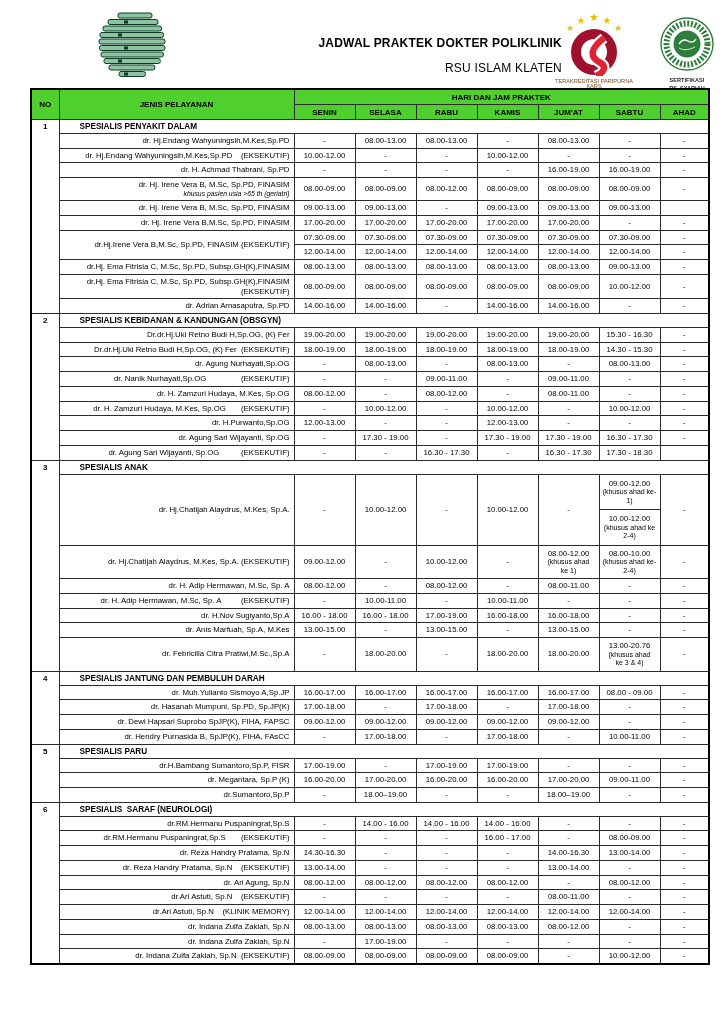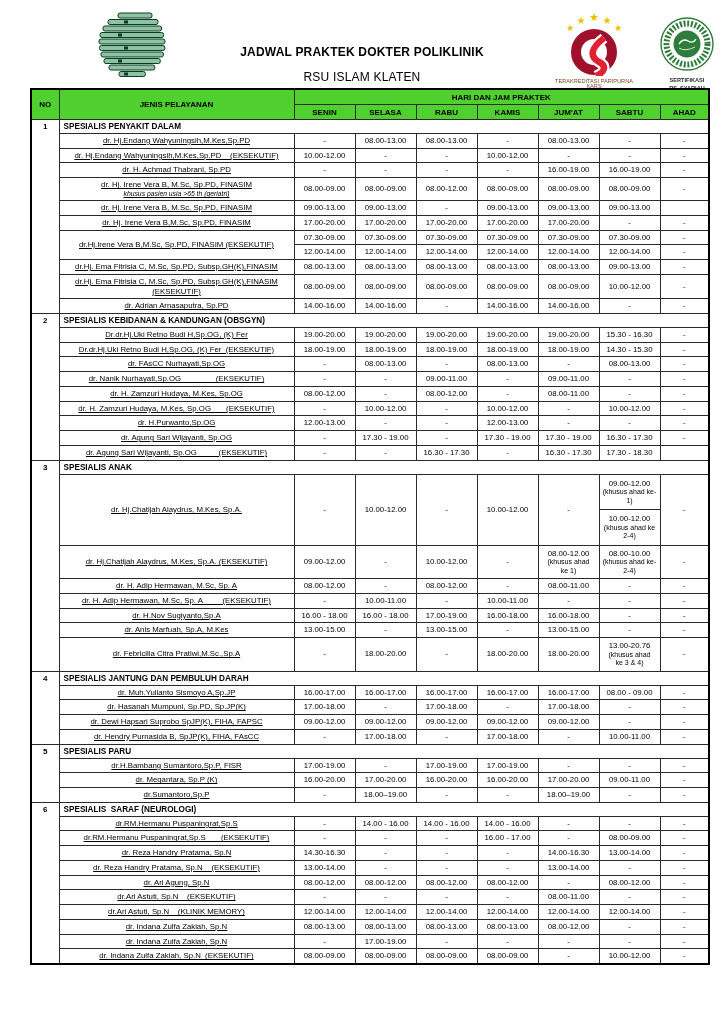--- a/index.html
+++ b/index.html
@@ -1,41 +1,41 @@
 <!DOCTYPE html>
 <html><head>
 <meta charset="utf-8">
 <style>
   html,body{margin:0;padding:0;background:#fff;}
   .page{position:relative;width:724px;height:1024px;background:#fff;overflow:hidden;
         font-family:"Liberation Sans",sans-serif;color:#000;}
 
   
-  .titles{position:absolute;left:162px;top:45px;width:400px;text-align:center;}
+  .titles{position:absolute;left:162px;top:36px;width:400px;text-align:right;}
   .title1{font-size:12px;font-weight:bold;letter-spacing:.2px;}
   .title2{font-size:12px;font-weight:normal;margin-top:11px;letter-spacing:.2px;}
 
   .logo-left{position:absolute;left:66px;top:10px;width:130px;text-align:center;}
   .logo-left .l1{font-size:13px;font-weight:bold;letter-spacing:.5px;line-height:1;margin-top:2px;}
   .logo-left .l2{font-size:6.5px;font-weight:bold;letter-spacing:4px;line-height:1.3;}
 
   .kars{position:absolute;left:540px;top:12px;width:108px;text-align:center;}
   .kars .cap{font-size:5.6px;color:#7b4a1e;line-height:1.25;margin-top:-2px;}
   .syariah{position:absolute;left:652px;top:16px;width:70px;text-align:center;}
   .syariah .cap{font-size:5.6px;font-weight:bold;color:#2b2b2b;line-height:1.25;margin-top:1px;}
 
   
   table.sched{position:absolute;left:30px;top:88px;width:678px;border-collapse:collapse;
               table-layout:fixed;border:2px solid #000;}
   .sched th,.sched td{border:1px solid #2b2b2b;overflow:hidden;}
   .green{background:#50d02f;}
   .sched thead th{font-size:8px;font-weight:bold;text-align:center;padding:2.5px 1px;}
   td.no-cell{font-size:8px;font-weight:bold;text-align:center;vertical-align:top;padding-top:2px;}
-  td.section-title{font-size:8.2px;font-weight:bold;padding:2px 4px;background:#fff;}
-  td.name-cell{font-size:7.8px;padding:2px 4px;text-align:center;vertical-align:middle;line-height:1.25;text-decoration:underline;}
+  td.section-title{font-size:8.2px;font-weight:bold;padding:2px 20px;background:#fff;}
+  td.name-cell{font-size:7.8px;padding:2px 4px;text-align:right;vertical-align:middle;line-height:1.25;}
   .doc-note{font-size:6.8px;font-style:italic;line-height:1.2;}
   td.tc{font-size:7.8px;text-align:center;vertical-align:middle;padding:2px 1px;line-height:1.25;}
   td.tc .sub{font-size:7px;line-height:1.2;}
   td.tc.multi{padding:3px 1px;}
   td.tc.stackcell{padding:0;}
   .stackpart{padding:4px 1px;border-bottom:1px solid #2b2b2b;}
   .stackpart.last{border-bottom:none;}
 </style>
 </head>
 <body>
@@ -286,21 +286,21 @@
           <td class="tc">18.00-19.00</td>
           <td class="tc">18.00-19.00</td>
           <td class="tc">18.00-19.00</td>
           <td class="tc">18.00-19.00</td>
           <td class="tc">18.00-19.00</td>
           <td class="tc">14.30 - 15.30</td>
           <td class="tc">-</td>
         </tr>
         <tr>
           <td class="name-cell">
-            <div class="doc-name">dr. FAsCC Nurhayati,Sp.OG</div>
+            <div class="doc-name">dr. Agung Nurhayati,Sp.OG</div>
           </td>
           <td class="tc">-</td>
           <td class="tc">08.00-13.00</td>
           <td class="tc">-</td>
           <td class="tc">08.00-13.00</td>
           <td class="tc">-</td>
           <td class="tc">08.00-13.00</td>
           <td class="tc">-</td>
         </tr>
         <tr>

